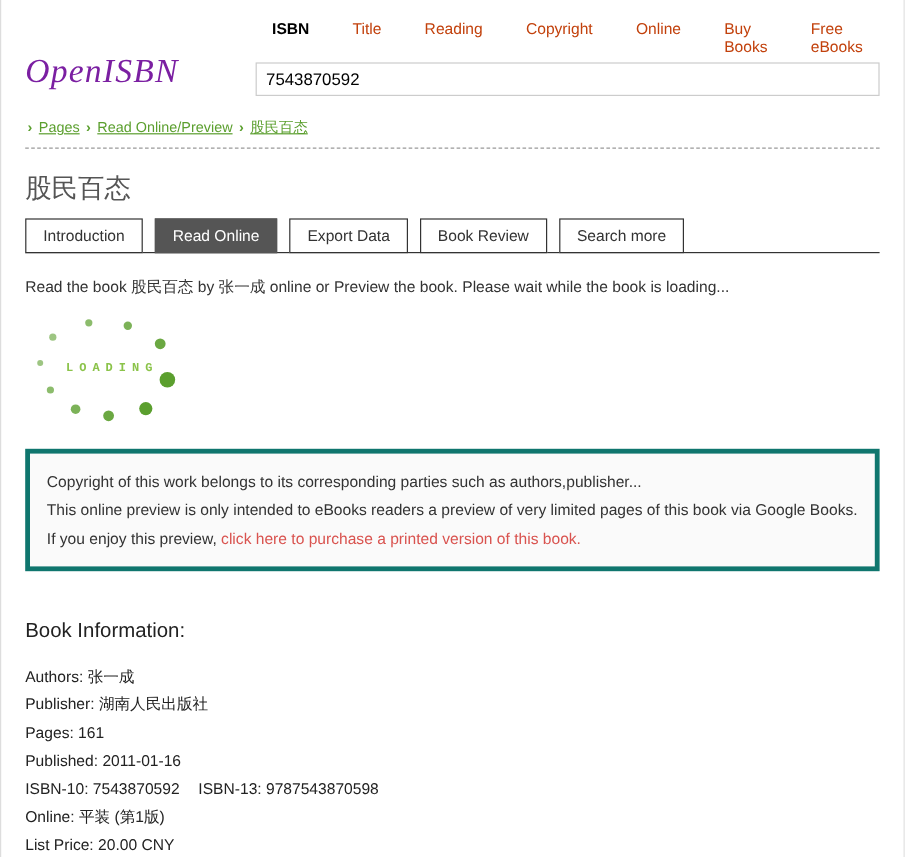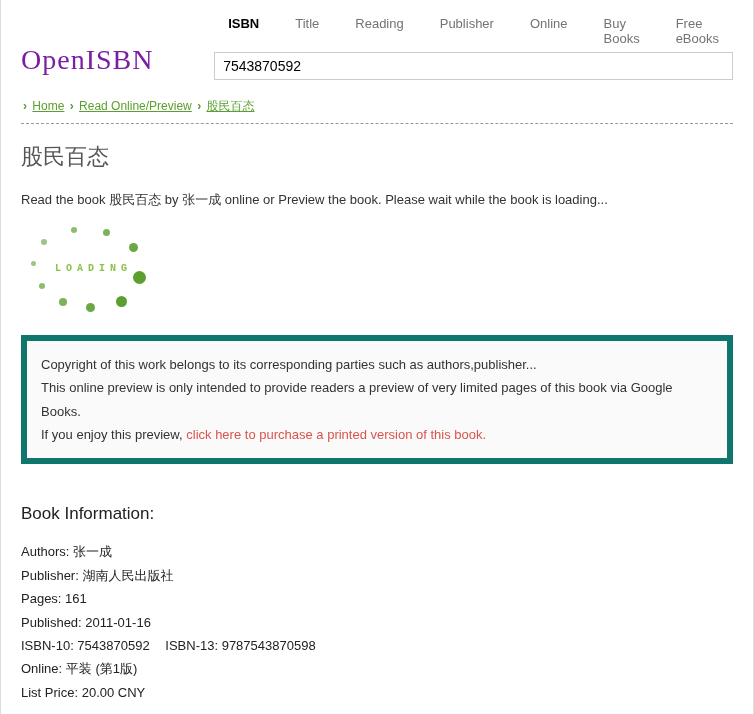--- a/index.html
+++ b/index.html
@@ -1,82 +1,89 @@
 <!DOCTYPE html>
 <html><head>
 <meta charset="utf-8">
 <style>
   * { box-sizing: border-box; margin: 0; padding: 0; }
   body { font-family: Arial, Helvetica, sans-serif; font-size: 13px; background: #fff; color: #333; }
   .container { width: 754px; border: 1px solid #ddd; border-top: none; min-height: 714px; }
   .header { padding: 10px 20px 0 20px; }
   .top-row { display: flex; align-items: flex-end; }
-  .logo { font-family: "Times New Roman", serif; color: #7b1fa2; font-size: 28px; font-weight: 500; padding-bottom: 4px; width: 220px; letter-spacing: 1px;}
+  .logo { font-family: "Times New Roman", serif; font-style: italic; color: #7b1fa2; font-size: 28px; font-weight: 500; padding-bottom: 4px; width: 220px; letter-spacing: 1px;}
   .right-col { flex: 1; }
   .nav { display: flex; gap: 8px; }
-  .nav a { text-decoration: none; color: #737373; font-size: 13px; padding: 6px 14px; }
+  .nav a { text-decoration: none; color: #c2410c; font-size: 13px; padding: 6px 14px; }
   .nav a.active { color: #000; font-weight: bold; }
   .search-box { border: 1px solid #ccc; height: 28px; width: 100%; padding: 4px 8px; font-size: 14px; outline: none; }
   .breadcrumbs { padding: 18px 20px 8px 20px; font-size: 12px; }
   .breadcrumbs a { color: #5b9f2e; text-decoration: underline; }
   .breadcrumbs .sep { color: #5b9f2e; font-weight: bold; margin: 0 2px; }
   .dashed-hr { border: none; border-top: 1px dashed #999; margin: 0 20px; }
   .content { padding: 18px 20px 20px 20px; }
   .book-title { font-size: 22px; font-weight: normal; color: #555; font-family: Arial, "Microsoft YaHei", sans-serif; margin-bottom: 10px; }
   .tabs { display: flex; border-bottom: 1px solid #333; }
   .tab { border: 1px solid #333; background: #fff; color: #333; font-size: 13px; padding: 6px 14px; margin-right: 10px; margin-bottom: -1px; cursor: pointer; text-decoration: none; }
   .tab.active { background: #555; color: #fff; border-color: #555; }
   .loading-text { margin-top: 18px; font-size: 13px; color: #333; line-height: 1.6; }
   .spinner-wrap { margin: 10px 0 0 0; }
   .spinner { width: 128px; height: 96px; position: relative; }
   .dot { position: absolute; border-radius: 50%; background: #5b9f2e; }
   .loading-label { font-family: "Courier New", monospace; font-weight: bold; color: #8bc34a; letter-spacing: 5px; font-size: 10px; position: absolute; left: 34px; top: 42px; text-align: right; }
-  .notice-box { border: 6px solid #0f766e; padding: 12px 14px; margin-top: 18px; font-size: 13px; line-height: 1.8; color: #333; background: #fafafa; }
+  .notice-box { border: 4px solid #0f766e; padding: 12px 14px; margin-top: 18px; font-size: 13px; line-height: 1.8; color: #333; background: #fafafa; }
   .notice-box a { color: #d9534f; text-decoration: none; }
   .info-heading { font-size: 17px; font-weight: normal; color: #222; margin-top: 40px; margin-bottom: 16px; }
   .info-list { font-size: 13px; line-height: 1.8; color: #222; }
   .info-list .row { }
   .il { display: inline; }
   .isbn13 { margin-left: 12px; }
 </style>
 </head>
 <body>
 
 <div class="container">
   <div class="header">
     <div class="top-row">
       <div class="logo">OpenISBN</div>
       <div class="right-col">
         <nav class="nav">
           <a href="#" class="active">ISBN</a>
           <a href="#">Title</a>
           <a href="#">Reading</a>
-          <a href="#">Publisher</a>
+          <a href="#">Copyright</a>
           <a href="#">Online</a>
           <a href="#">Buy Books</a>
           <a href="#">Free eBooks</a>
         </nav>
         <input type="text" class="search-box" value="7543870592" style="">
       </div>
     </div>
   </div>
 
   <div class="breadcrumbs">
     <span class="sep">›</span>
-    <a href="#">Home</a>
+    <a href="#">Pages</a>
     <span class="sep">›</span>
     <a href="#">Read Online/Preview</a>
     <span class="sep">›</span>
     <a href="#">股民百态</a>
   </div>
   <hr class="dashed-hr">
 
   <div class="content">
     <h1 class="book-title">股民百态</h1>
 
+    <div class="tabs">
+      <a class="tab">Introduction</a>
+      <a class="tab active">Read Online</a>
+      <a class="tab">Export Data</a>
+      <a class="tab">Book Review</a>
+      <a class="tab">Search more</a>
+    </div>
 
     <p class="loading-text">
       <span class="il">Read the book </span><span class="il">股民百态</span><span class="il"> by </span><span class="il">张一成</span><span class="il"> online or Preview the book. Please wait while the book is loading...</span>
     </p>
 
     <div class="spinner-wrap">
       <div class="spinner">
         <span class="dot" style="width:6px;height:6px;left:20px;top:18px;opacity:.6"></span>
         <span class="dot" style="width:6px;height:6px;left:50px;top:6px;opacity:.7"></span>
         <span class="dot" style="width:7px;height:7px;left:82px;top:8px;opacity:.8"></span>
@@ -86,21 +93,21 @@
         <span class="dot" style="width:9px;height:9px;left:65px;top:82px;opacity:.9"></span>
         <span class="dot" style="width:8px;height:8px;left:38px;top:77px;opacity:.8"></span>
         <span class="dot" style="width:6px;height:6px;left:18px;top:62px;opacity:.7"></span>
         <span class="dot" style="width:5px;height:5px;left:10px;top:40px;opacity:.6"></span>
         <span class="loading-label">LOADING</span>
       </div>
     </div>
 
     <div class="notice-box">
       <div>Copyright of this work belongs to its corresponding parties such as authors,publisher...</div>
-      <div>This online preview is only intended to provide readers a preview of very limited pages of this book via Google Books.</div>
+      <div>This online preview is only intended to eBooks readers a preview of very limited pages of this book via Google Books.</div>
       <div>
         <span class="il">If you enjoy this preview, </span><a href="#">click here to purchase a printed version of this book.</a>
       </div>
     </div>
 
     <h2 class="info-heading">Book Information:</h2>
     <div class="info-list">
       <div class="row"><span class="il">Authors: </span><span class="il">张一成</span></div>
       <div class="row"><span class="il">Publisher: </span><span class="il">湖南人民出版社</span></div>
       <div class="row"><span class="il">Pages: </span><span class="il">161</span></div>

